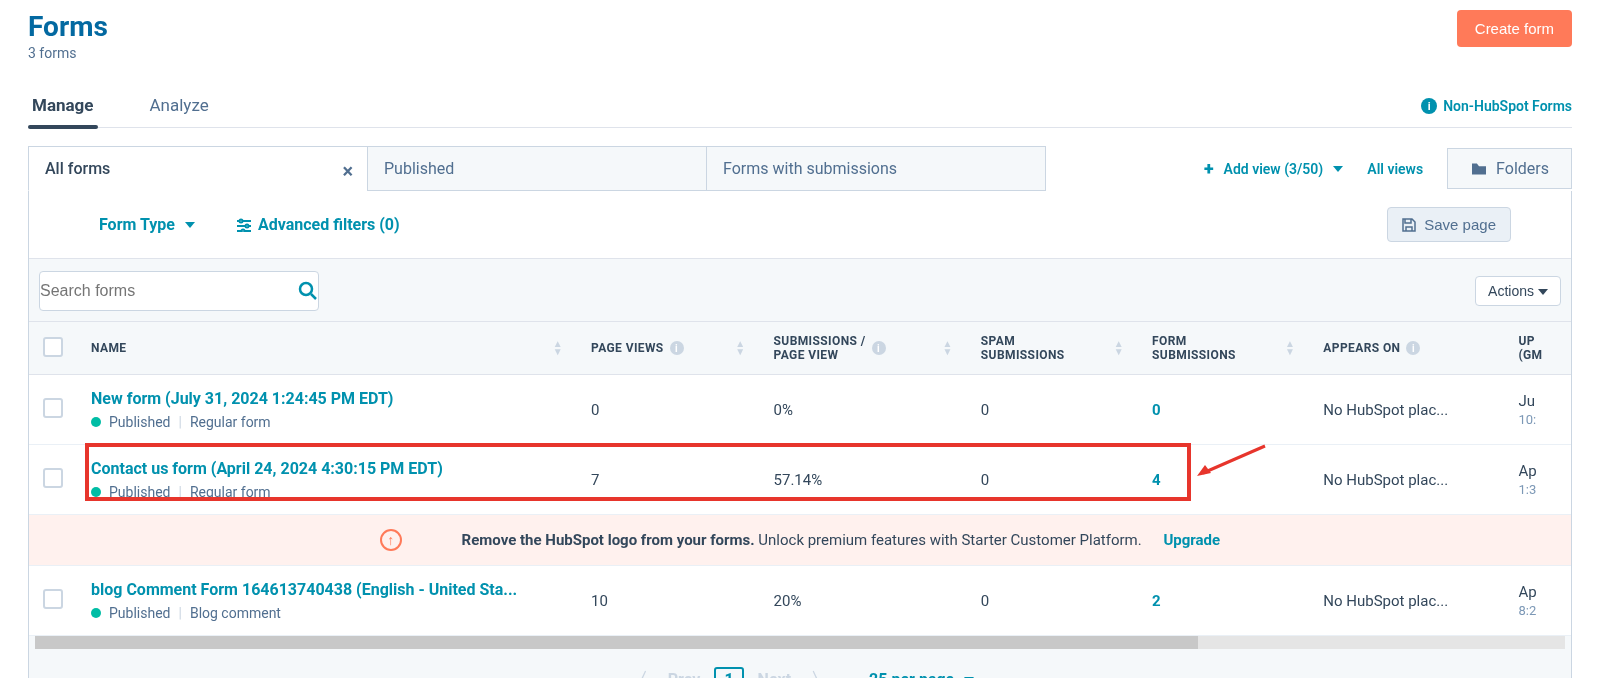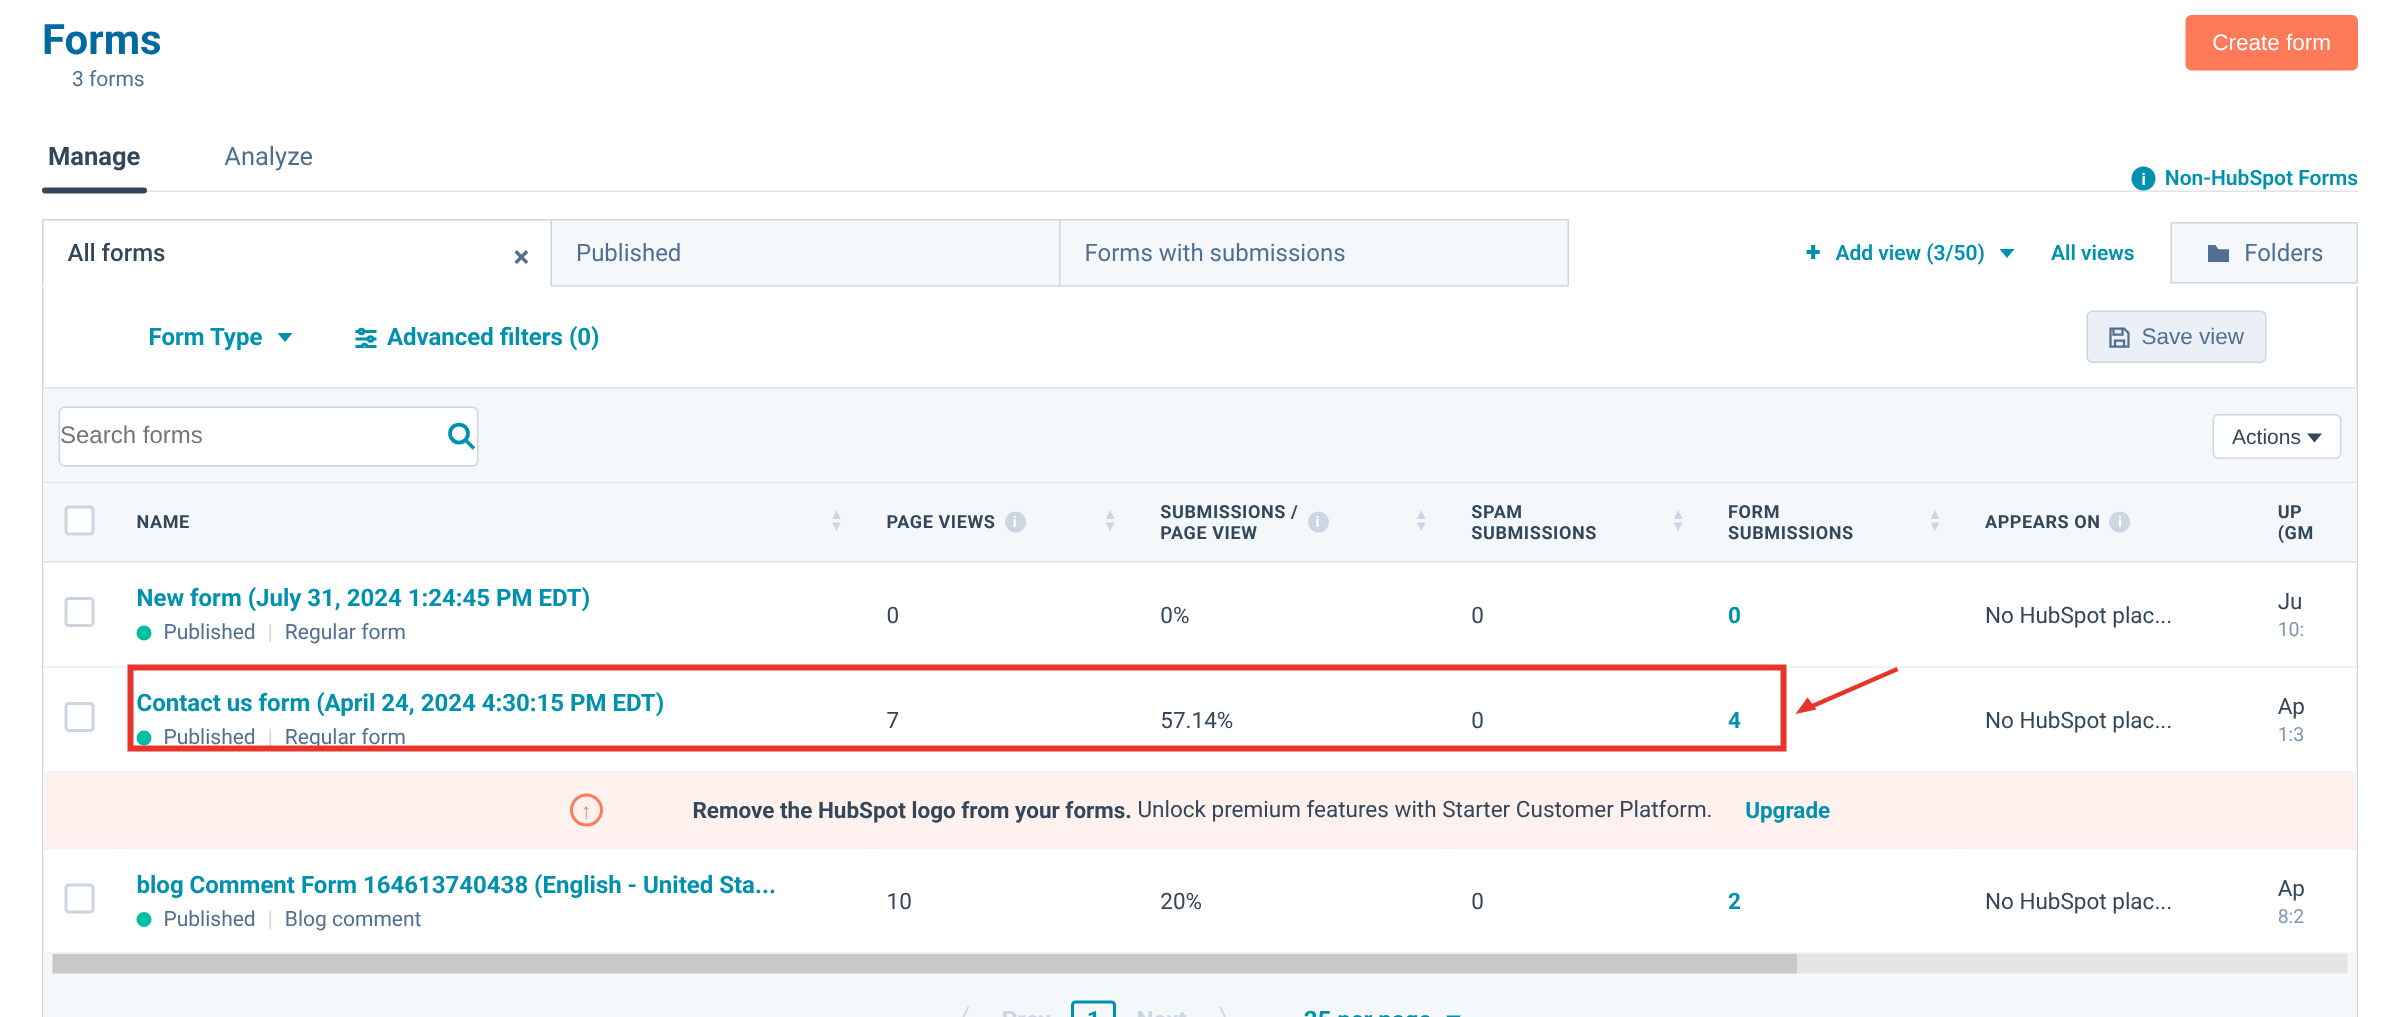--- a/index.html
+++ b/index.html
@@ -1,22 +1,22 @@
 <!DOCTYPE html>
 <html><head>
 <meta charset="utf-8">
 <style>
   * { box-sizing: border-box; margin: 0; padding: 0; }
   body { font-family: -apple-system, BlinkMacSystemFont, "Segoe UI", Roboto, Arial, sans-serif; color: #33475b; background: #fff; font-size: 14px; }
   .page { padding: 10px 28px 0 28px; width: 1600px; }
   .header-row { display: flex; justify-content: space-between; align-items: flex-start; }
   .title-block h1 { font-size: 28px; font-weight: 700; color: #0369a1; }
-  .subtitle { font-size: 14px; color: #516f90; margin-top: 2px; margin-left: 20px; }
+  .subtitle { font-size: 14px; color: #516f90; margin-top: 2px; }
   .btn-primary { background: #ff7a59; color: #fff; border: none; border-radius: 4px; padding: 10px 18px; font-size: 15px; font-weight: 500; cursor: pointer; }
-  .tabs-row { display: flex; justify-content: space-between; align-items: flex-end; margin-top: 24px; border-bottom: 1px solid #dfe3eb; }
+  .tabs-row { display: flex; justify-content: space-between; align-items: center; margin-top: 24px; border-bottom: 1px solid #dfe3eb; }
   .tabs { display: flex; gap: 48px; }
   .tab { padding: 10px 4px 12px 4px; font-size: 17px; color: #516f90; cursor: pointer; position: relative; }
   .tab.active { font-weight: 700; color: #33475b; }
   .tab.active::after { content:""; position:absolute; left:0; right:0; bottom:-2px; height:4px; background:#33475b; border-radius:2px; }
   .link-teal { color: #0091ae; font-weight: 600; cursor: pointer; display: inline-flex; align-items: center; gap: 6px; }
   .info-circ { width:16px; height:16px; border-radius:50%; background:#0091ae; color:#fff; font-size:11px; font-weight:700; display:inline-flex; align-items:center; justify-content:center; }
   .views-row { display:flex; margin-top:18px; align-items:stretch; }
   .view-tab { border:1px solid #cbd6e2; padding:12px 16px; min-width:340px; color:#516f90; font-size:16px; background:#f5f8fa; cursor:pointer; position:relative; margin-right:-1px;}
   .view-tab.active { background:#fff; border-bottom:1px solid #fff; color:#33475b; font-weight:500; }
   .view-tab .close-x { position:absolute; right:14px; top:12px; font-size:20px; color:#516f90; cursor:pointer; font-weight:700; }
@@ -124,21 +124,21 @@
                 <circle cx="7" cy="13" r="1.5" fill="#fff"></circle>
               </g>
             </svg>
           <span>Advanced filters (0)</span>
         </span>
       </div>
       <button class="save-view-btn">
         <svg width="14" height="14">
             <path d="M1 1h9l3 3v9H1z M3 1v4h6V1 M4 13v-4h6v4" fill="none" stroke="#516f90" stroke-width="1.5"></path>
           </svg>
-        <span>Save view</span>
+        <span>Save page</span>
       </button>
     </div>
 
     <div class="table-area">
       <div class="search-actions-row">
         <div class="search-box">
           <input type="text" placeholder="Search forms" style="">
           <svg width="20" height="20">
               <circle cx="8" cy="8" r="6" fill="none" stroke="#0091ae" stroke-width="2.5"></circle>
               <line x1="13" y1="13" x2="18" y2="18" stroke="#0091ae" stroke-width="2.5"></line>

